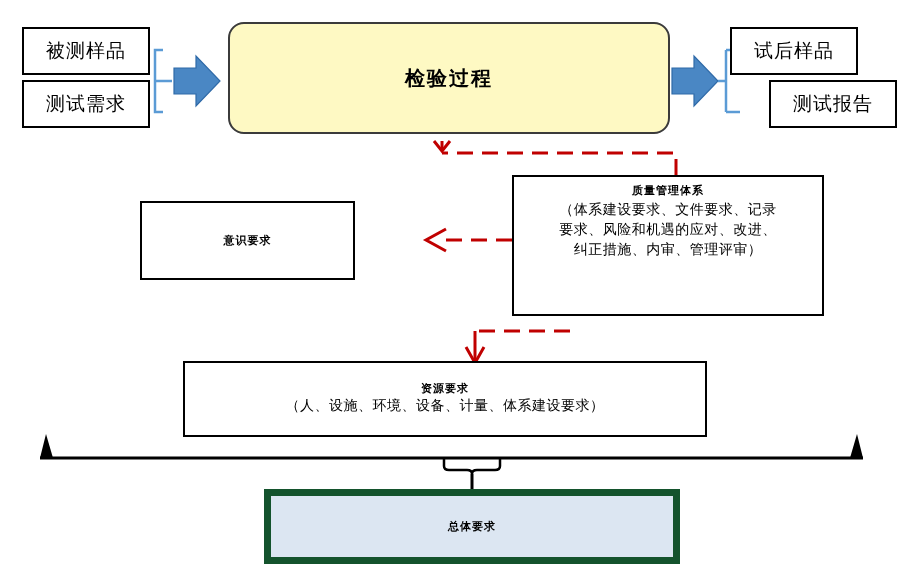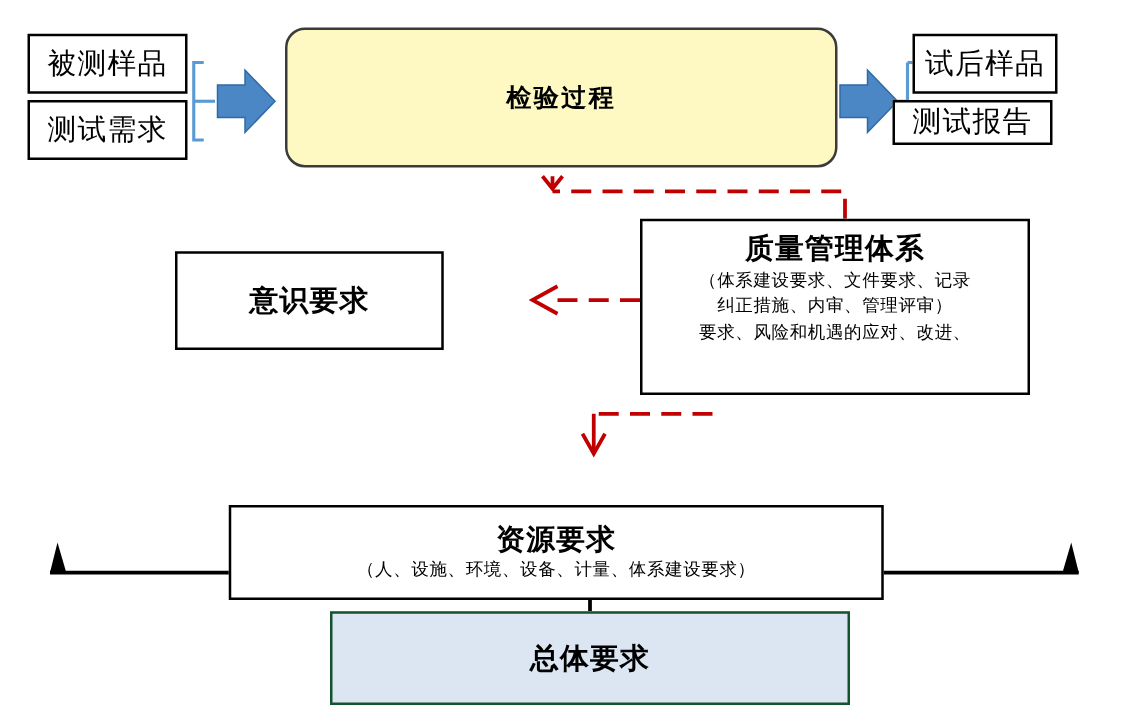--- a/index.html
+++ b/index.html
@@ -28,55 +28,55 @@
     align-items: center;
     justify-content: center;
     text-align: center;
     color: #000000;
   }
   .plain-box {
     border: 2px solid #000000;
     background: #ffffff;
   }
   .plain-box .line {
-    font-size: 23px;
+    font-size: 19px;
     line-height: 1.25;
     letter-spacing: 1px;
   }
   .proc-box {
     border: 2px solid #3b3b3b;
     background: #fef9c3;
     border-radius: 16px;
   }
   .proc-box .title {
     font-size: 20px;
     font-weight: bold;
     letter-spacing: 2px;
   }
   .title-line {
-    font-size: 23px;
+    font-size: 11px;
     font-weight: bold;
     letter-spacing: 1px;
     line-height: 1.35;
   }
   .body-line {
     font-size: 14px;
     line-height: 1.45;
     letter-spacing: 0.5px;
     white-space: nowrap;
   }
   .qms-box {
     border: 2px solid #000000;
     background: #ffffff;
     padding: 6px 8px 8px 8px;
     justify-content: flex-start;
   }
   .qms-box .title-line { margin-bottom: 2px; }
   .blue-box {
-    border: 2px solid #14532d;
+    border: 7px solid #14532d;
     background: #dce6f2;
   }
   svg { position: absolute; left: 0; top: 0; overflow: visible; }
 </style>
 </head>
 <body>
 
 <svg id="canvas" width="903" height="572">
 
   <g>
@@ -135,39 +135,39 @@
 </div>
 
 <div class="node plain-box" style="left:22px; top:80px; width:128px; height:48px;text-align:center;">
   <div class="line">测试需求</div>
 </div>
 
 <div class="node proc-box" style="left:228px; top:22px; width:442px; height:112px;">
   <div class="title">检验过程</div>
 </div>
 
-<div class="node plain-box" style="left:730px; top:27px; width:116px; height:48px;">
+<div class="node plain-box" style="left:730px; top:27px; width:128px; height:48px;">
   <div class="line">试后样品</div>
 </div>
 
-<div class="node plain-box" style="left:714px; top:80px; width:128px; height:36px;">
+<div class="node plain-box" style="left:769px; top:80px; width:128px; height:48px;">
   <div class="line">测试报告</div>
 </div>
 
 <div class="node plain-box" style="left:140px; top:201px; width:215px; height:79px;">
   <div class="title-line">意识要求</div>
 </div>
 
 <div class="node qms-box" style="left:512px; top:175px; width:312px; height:141px;">
   <div class="title-line">质量管理体系</div>
   <div class="body-line">（体系建设要求、文件要求、记录</div>
+  <div class="body-line">要求、风险和机遇的应对、改进、</div>
   <div class="body-line">纠正措施、内审、管理评审）</div>
-  <div class="body-line">要求、风险和机遇的应对、改进、</div>
 </div>
 
-<div class="node plain-box" style="left:183px; top:361px; width:524px; height:76px;margin-top:43px;">
+<div class="node plain-box" style="left:183px; top:361px; width:524px; height:76px;">
   <div class="title-line">资源要求</div>
   <div class="body-line">（人、设施、环境、设备、计量、体系建设要求）</div>
 </div>
 
 <div class="node blue-box" style="left:264px; top:489px; width:416px; height:75px;">
   <div class="title-line">总体要求</div>
 </div>
 
 </body></html>

